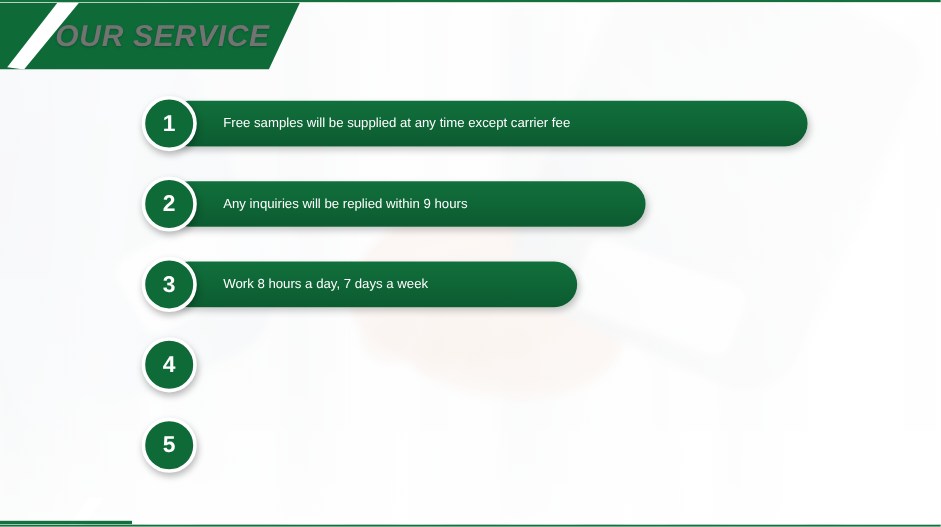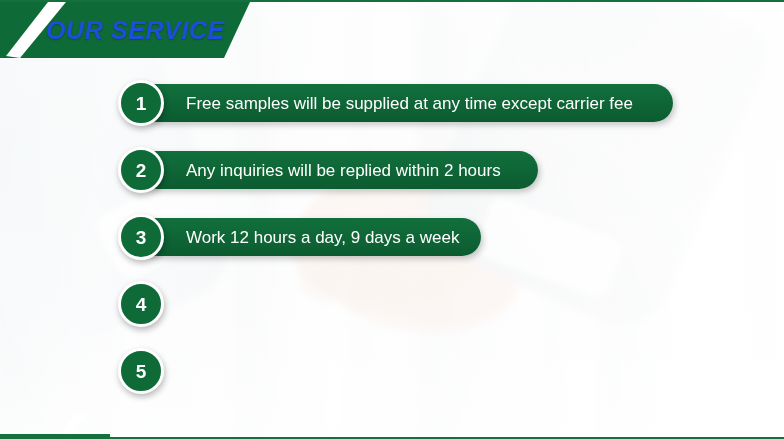--- a/index.html
+++ b/index.html
@@ -102,21 +102,21 @@
 
   
   .banner{
     position:absolute;left:0;top:0;width:250px;height:56px;
     z-index:6;
   }
   .banner svg{display:block;}
   .banner-title{
     position:absolute;left:46px;top:0;height:56px;
     display:flex;align-items:center;
-    color:#1d4ed8;
+    color:#737373;
     font-size:25px;font-weight:bold;font-style:italic;
     letter-spacing:.6px;
     white-space:nowrap;
     text-shadow:0 1px 2px rgba(0,0,0,.25);
   }
 
   
   .corner-mark{position:absolute;left:0;bottom:0;width:110px;height:34px;z-index:6;}
 
   
@@ -139,21 +139,21 @@
     background:linear-gradient(180deg,#11703c 0%,#0c5b30 100%);
     box-shadow:2px 3px 6px rgba(0,0,0,.22);
     display:flex;
     align-items:center;
     padding-left:48px;
     padding-right:22px;
     box-sizing:border-box;
   }
   .pill-text{
     color:#ffffff;
-    font-size:17px;
+    font-size:11px;
     line-height:1;
     white-space:nowrap;
     font-weight:normal;
   }
 
   .num-circle{
     position:absolute;
     left:118px;
     top:0;
     width:46px;height:46px;
@@ -223,30 +223,30 @@
       <div class="pill" style="width:535px">
         <span class="pill-text">Free samples will be supplied at any time except carrier fee</span>
       </div>
       <div class="num-circle">
         <span>1</span>
       </div>
     </div>
 
     <div class="row">
       <div class="pill" style="width:400px">
-        <span class="pill-text">Any inquiries will be replied within 2 hours</span>
+        <span class="pill-text">Any inquiries will be replied within 9 hours</span>
       </div>
       <div class="num-circle">
         <span>2</span>
       </div>
     </div>
 
     <div class="row">
       <div class="pill" style="width:343px">
-        <span class="pill-text">Work 12 hours a day, 9 days a week</span>
+        <span class="pill-text">Work 8 hours a day, 7 days a week</span>
       </div>
       <div class="num-circle">
         <span>3</span>
       </div>
     </div>
 
     <div class="row">
       <div class="num-circle">
         <span>4</span>
       </div>

